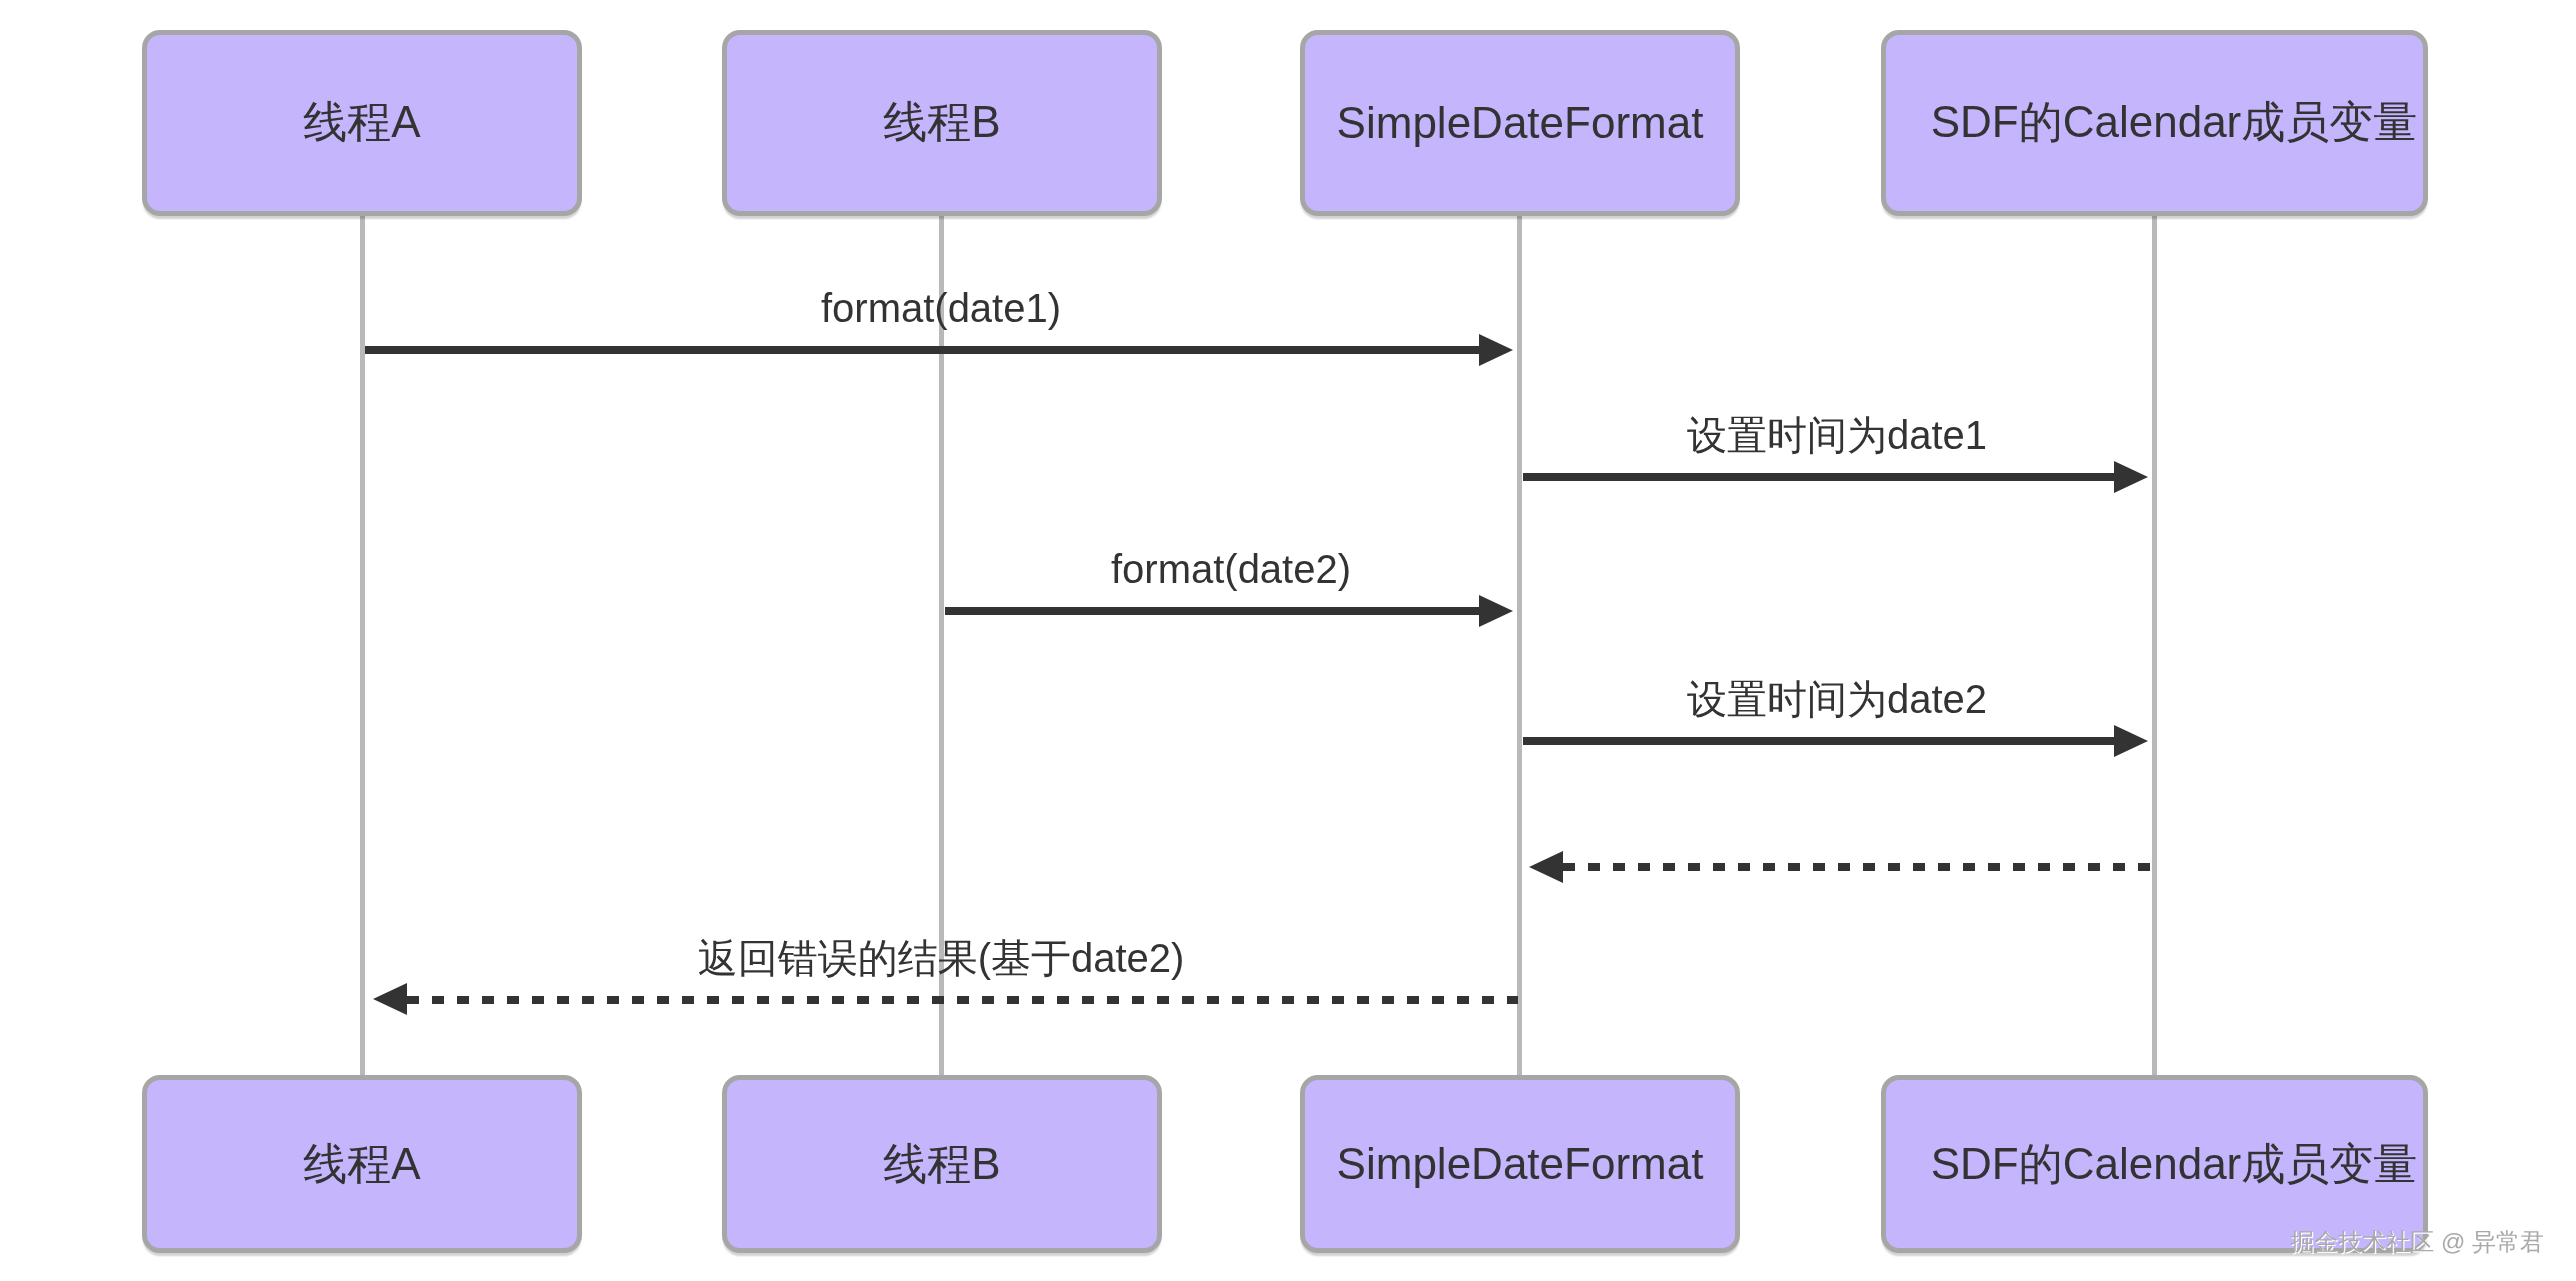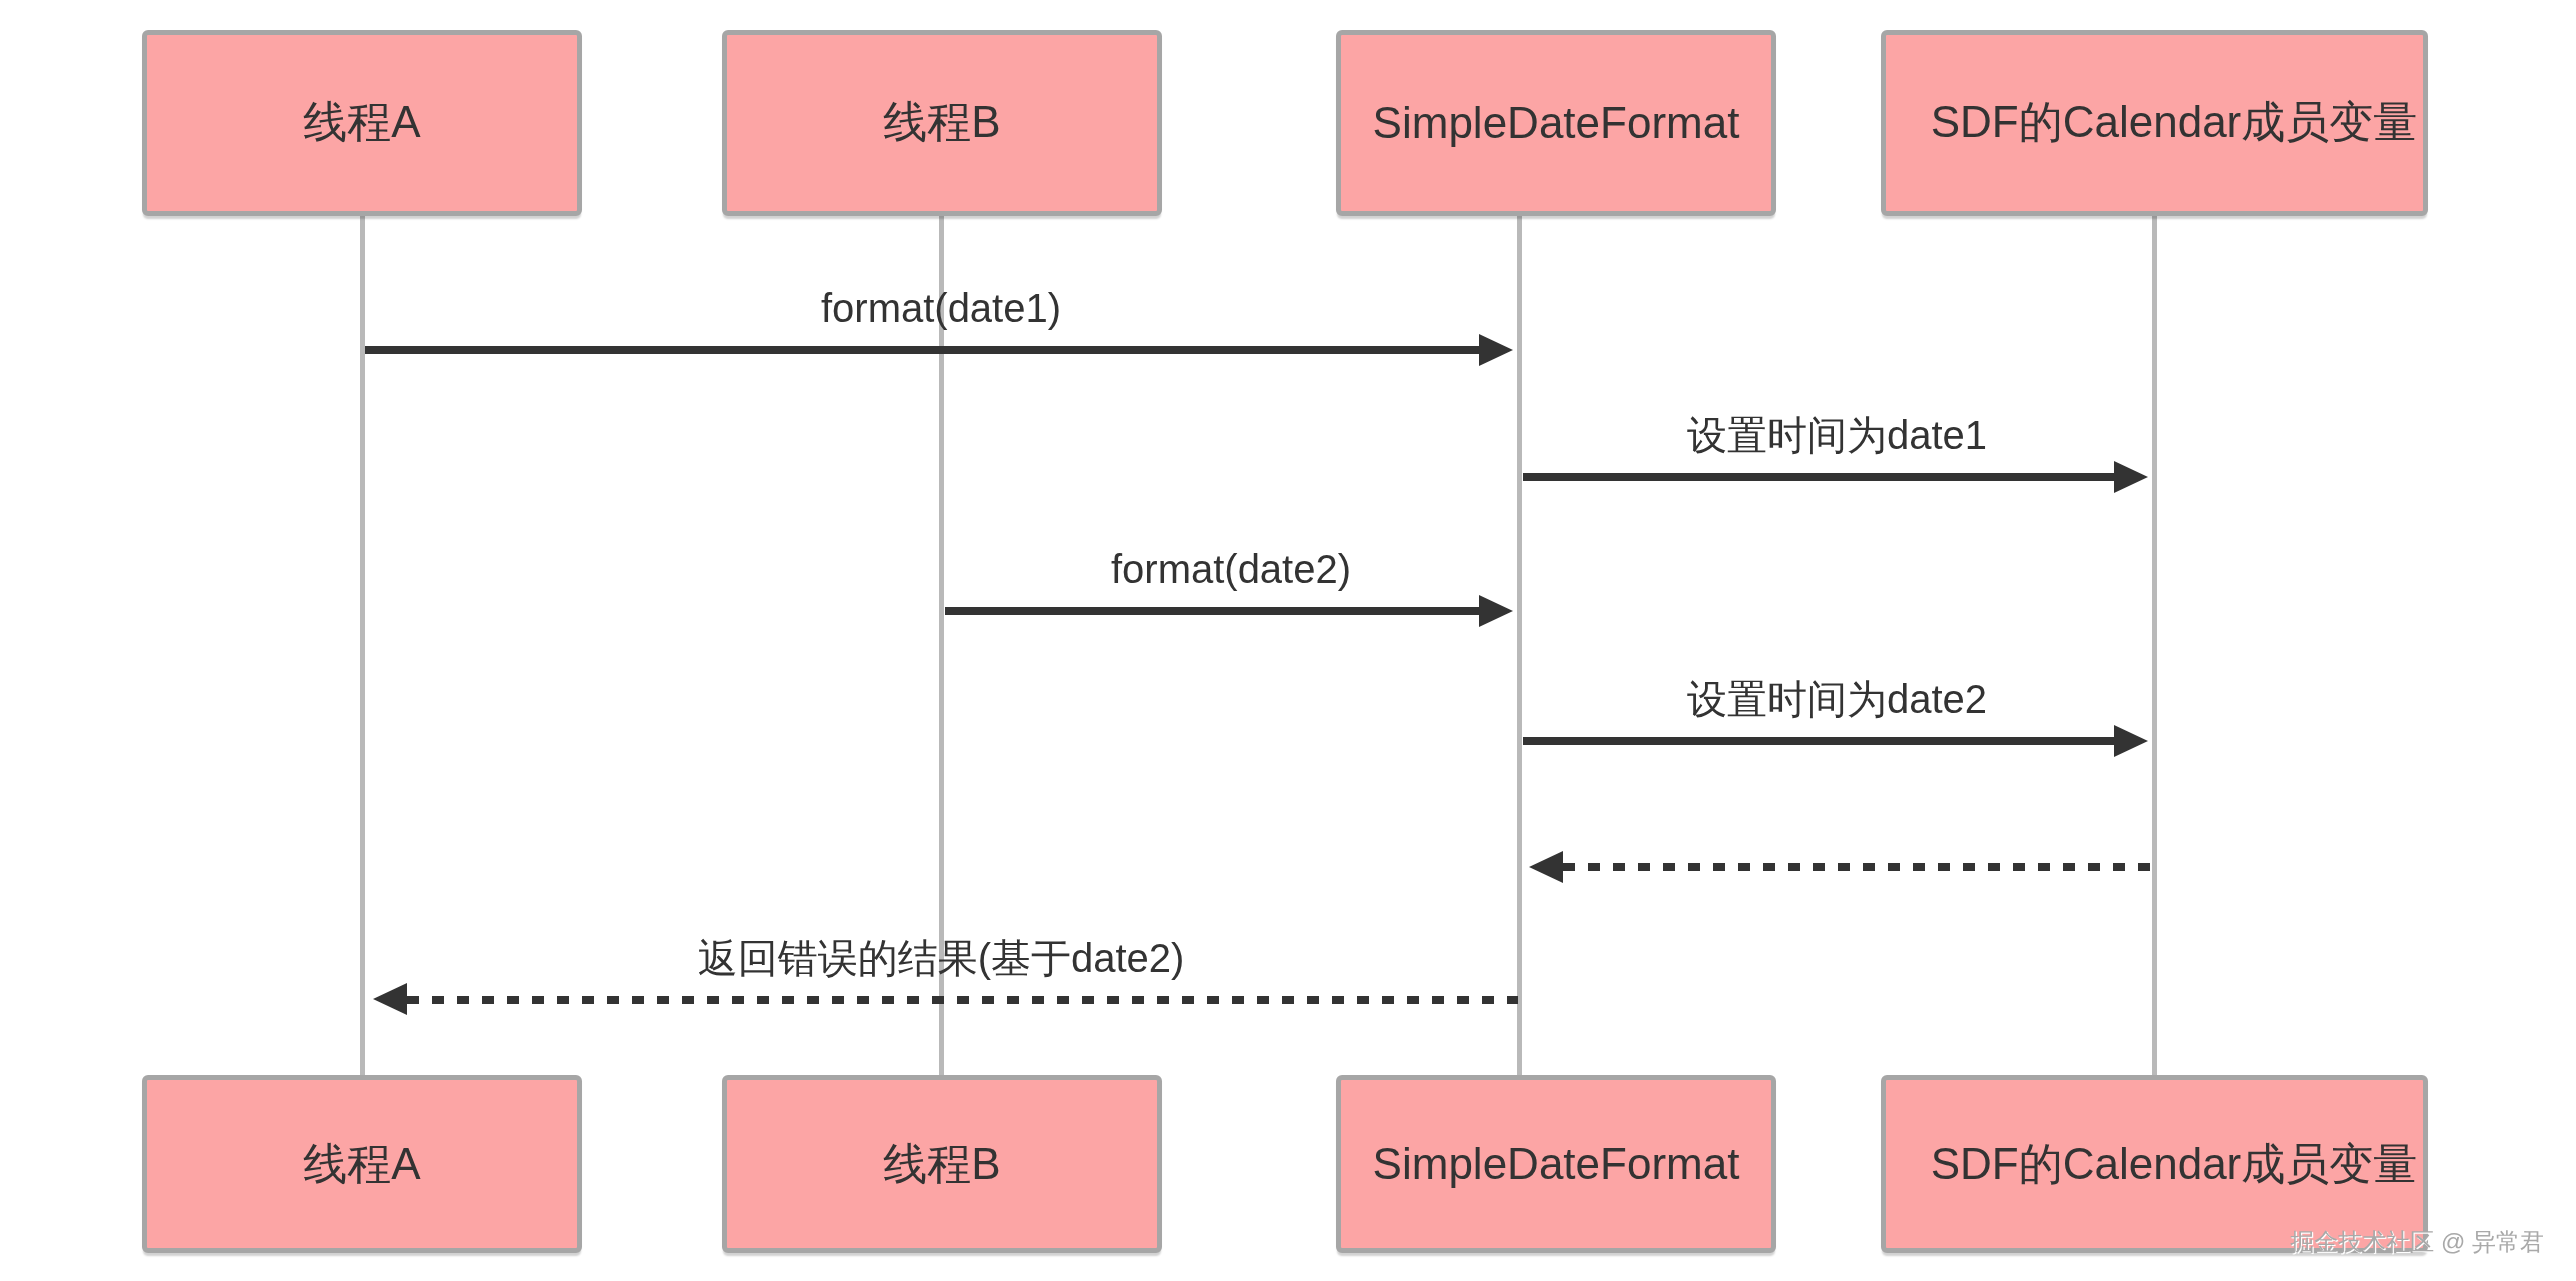--- a/index.html
+++ b/index.html
@@ -15,36 +15,36 @@
     background: #ffffff;
     overflow: hidden;
   }
 
   
   .pbox {
     position: absolute;
     box-sizing: border-box;
     height: 186px;
     border: 5.4px solid #a6a6a6;
-    border-radius: 6px;
-    background: #fca5a5;
+    border-radius: 18px;
+    background: #c4b5fd;
     box-shadow: 0 3.4px 2px -1.3px rgba(0,0,0,0.18);
     display: flex;
     align-items: center;
     justify-content: center;
     font-size: 44px;
     color: #333333;
     white-space: nowrap;
     z-index: 3;
   }
   .row-top    { top: 29.5px; }
   .row-bottom { top: 1075px; height: 178px; }
   .pa { left: 142px;  width: 440px; }
   .pb { left: 722px; width: 440px; }
-  .pc { left: 1300px; width: 440px; margin-left: 36px; }
+  .pc { left: 1300px; width: 440px; }
   .pd { left: 1881px; width: 547px; padding-left: 39px; }
 
   
   .lifeline {
     position: absolute;
     top: 213px;
     height: 864px;
     width: 5.4px;
     background: #b9b9b9;
     z-index: 1;

